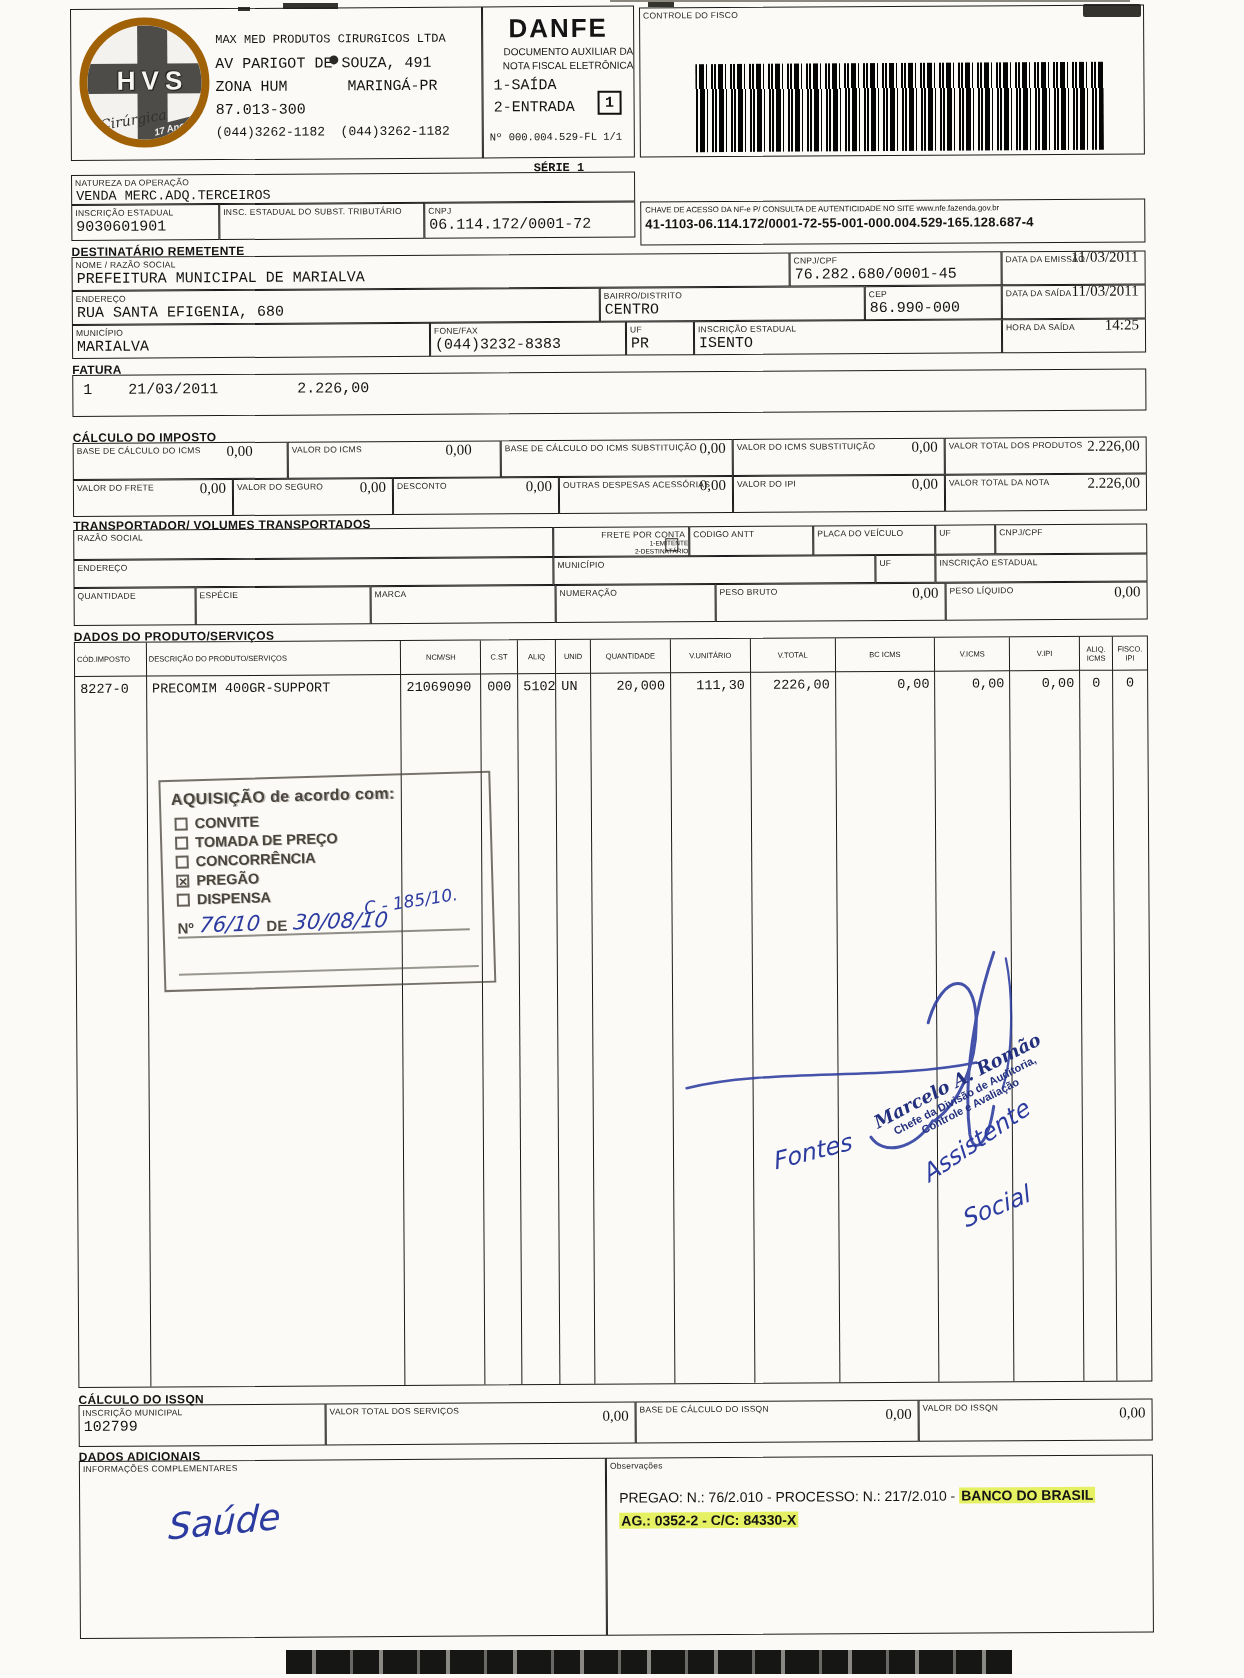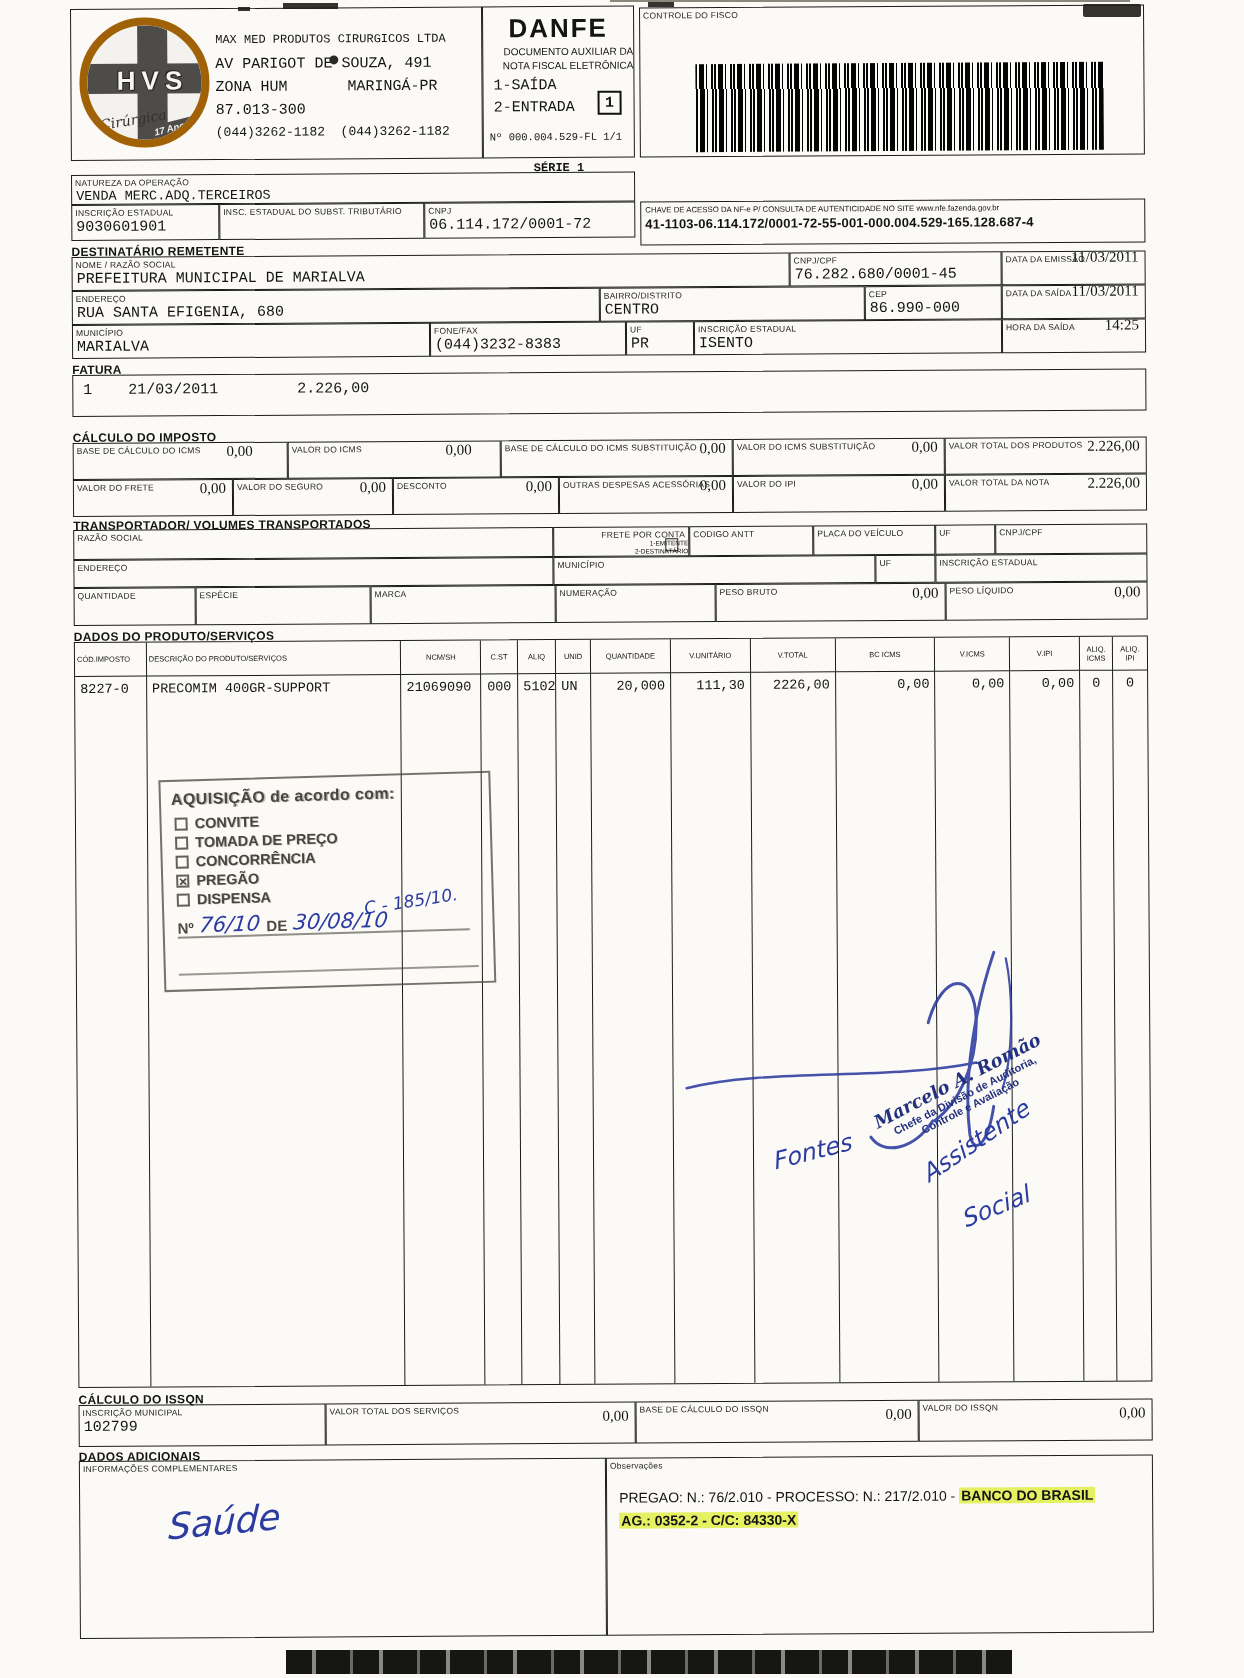--- a/index.html
+++ b/index.html
@@ -359,21 +359,21 @@
       </div>
       <div class="pcol" style="width:70px;">
         <div class="phead">V.IPI</div>
         <div class="pval ar">0,00</div>
       </div>
       <div class="pcol" style="width:33px;">
         <div class="phead">ALIQ. ICMS</div>
         <div class="pval ac">0</div>
       </div>
       <div class="pcol" style="width:34px;">
-        <div class="phead">ALIQ. IPI</div>
+        <div class="phead">FISCO. IPI</div>
         <div class="pval ac">0</div>
       </div>
     </div>
 
     <div class="stamp">
       <div class="stamp-title">AQUISIÇÃO de acordo com:</div>
       <div class="stamp-row">
         <span class="stamp-check"></span>
         <span>CONVITE</span>
       </div>

